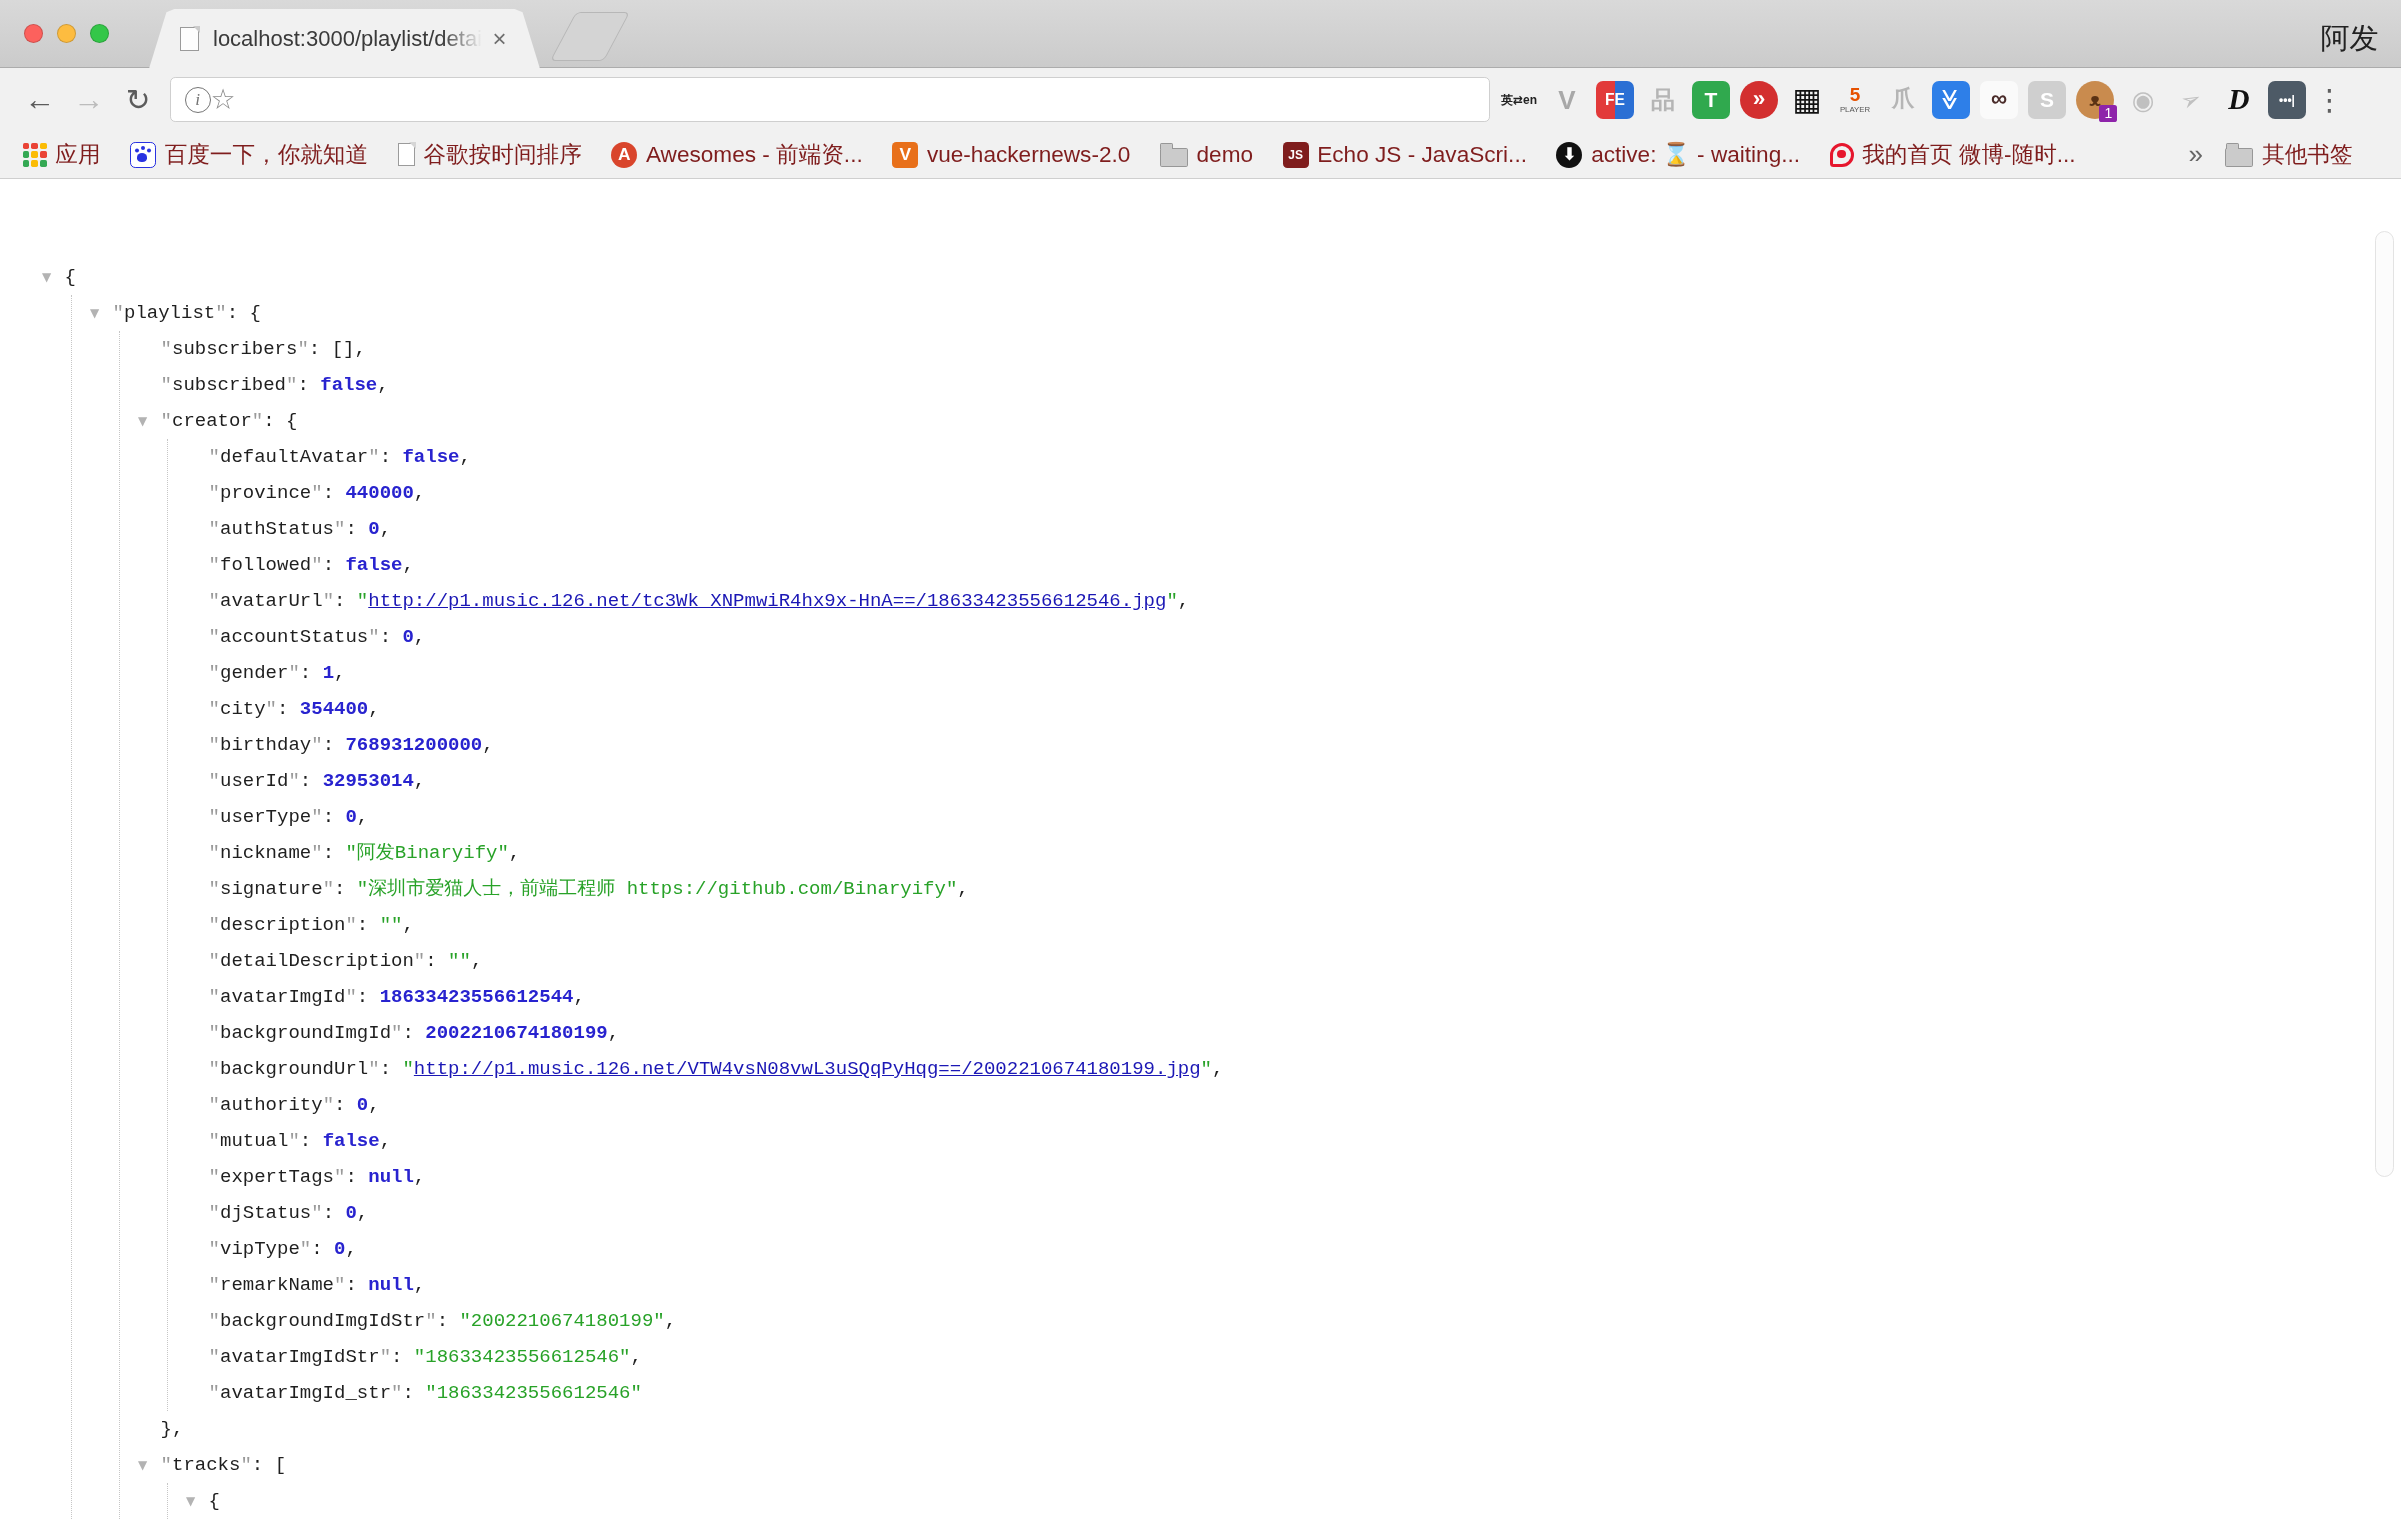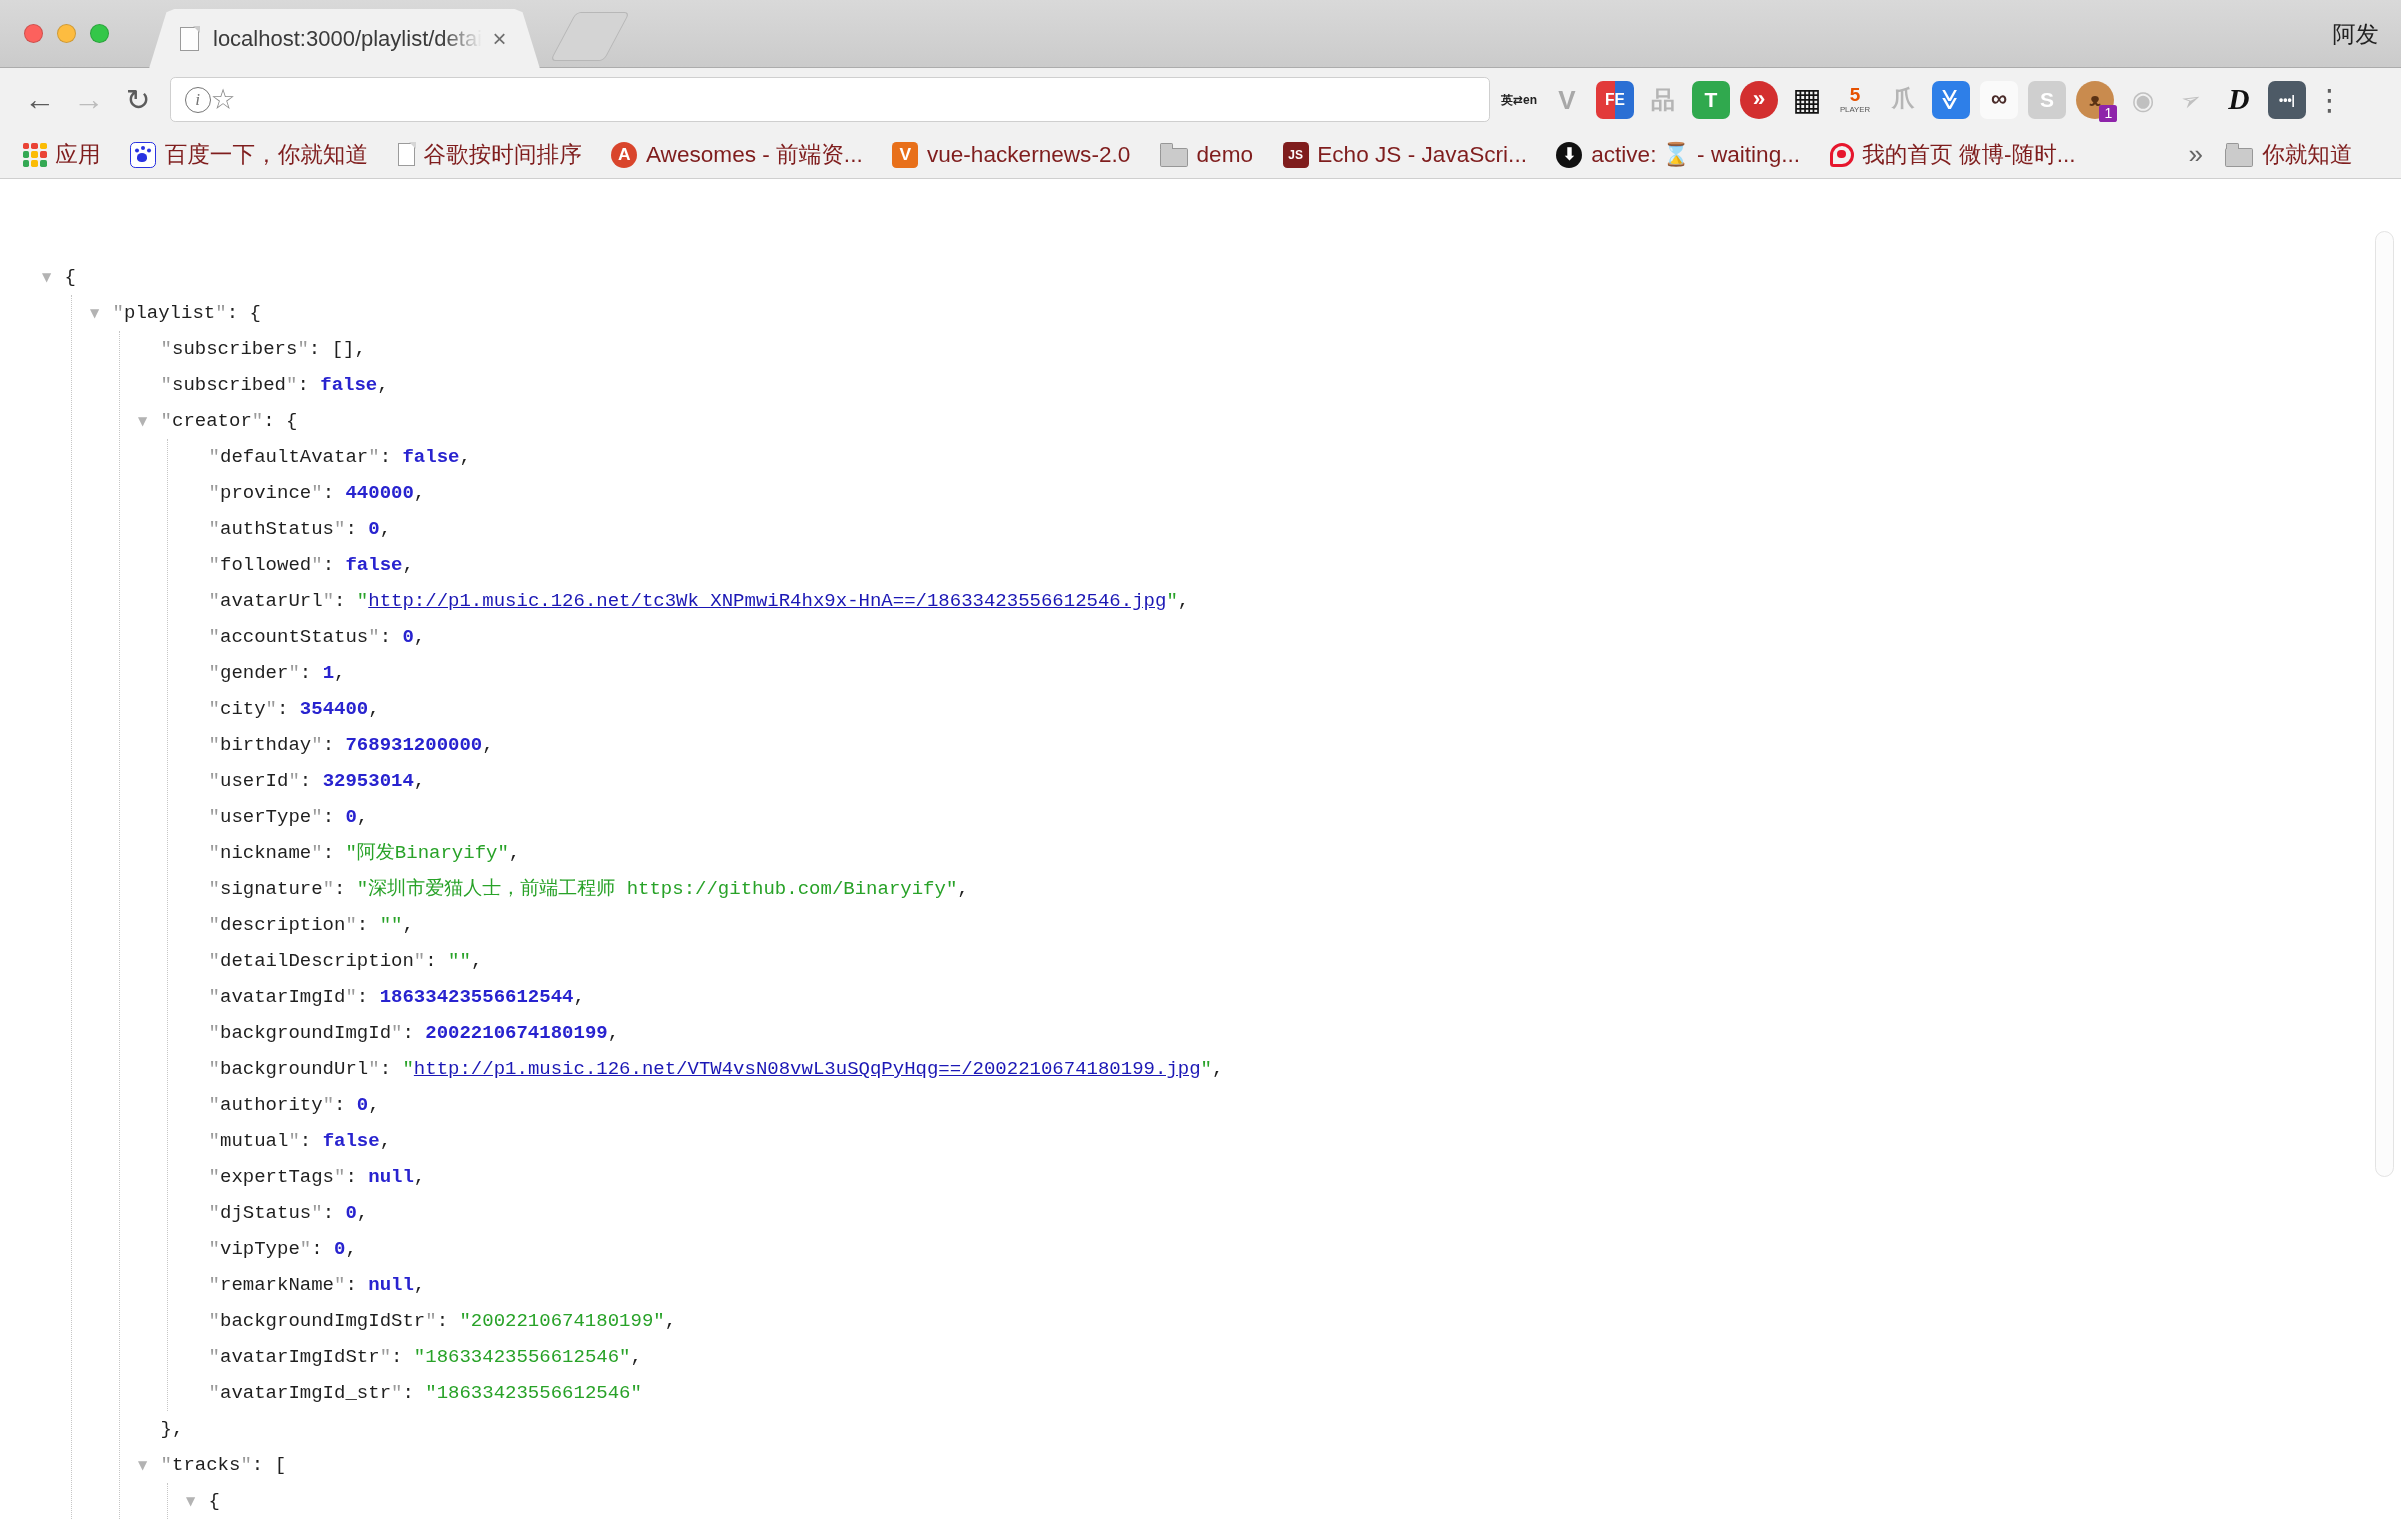--- a/index.html
+++ b/index.html
@@ -13,21 +13,21 @@
   .light.red { background:#fc615d; } .light.yellow { background:#fdbc40; } .light.green { background:#34c749; }
   .tab { position:absolute; left:149px; top:8.7px; width:391px; height:60px; background:#f1f1f1; z-index:3;
          clip-path:polygon(0 100%, 17.4px 3.5px, 26px 0, calc(100% - 26px) 0, calc(100% - 17.4px) 3.5px, 100% 100%);
          display:flex; align-items:center; padding:0 26px 0 31px; }
   .favicon-doc { width:19px; height:24px; background:#fdfdfd; border:1.7px solid #9a9a9a; position:relative; flex:0 0 auto; }
   .favicon-doc::after { content:""; position:absolute; right:-1.7px; top:-1.7px; border-style:solid; border-width:0 7.8px 7.8px 0; border-color:transparent #cbcbcb transparent transparent; }
   .tab-title { position:relative; margin-left:14px; font-size:22px; color:#3a3a3a; white-space:nowrap; overflow:hidden; width:269px; }
   .tab-title::after { content:""; position:absolute; right:0; top:0; bottom:0; width:40px; background:linear-gradient(90deg, rgba(241,241,241,0), #f1f1f1); }
   .tab-close { margin-left:10.4px; font-size:24px; color:#6f6f6f; line-height:1; }
   .newtab { position:absolute; left:563px; top:12px; width:54px; height:49px; background:#d4d4d4; border:0.9px solid #b7b7b7; border-radius:5.2px; transform:skewX(-28deg); }
-  .profile-name { position:absolute; right:22.6px; top:19px; font-size:23px; color:#222; }
+  .profile-name { position:absolute; right:22.6px; top:19px; font-size:29px; color:#222; }
 
   
   .toolbar { height:63px; background:#f1f1f1; display:flex; align-items:center; padding:0 12px 0 15.6px; }
   .nav-btn { width:49px; text-align:center; font-size:31px; line-height:1; color:#5c5c5c; flex:0 0 auto; }
   .nav-btn.disabled { color:#bcbcbc; }
   .reload { font-size:29.5px; }
   .omnibox { flex:1 1 auto; height:45px; background:#fff; border:0.9px solid #cfcfcf; border-radius:5.2px; margin:0 10.4px 0 7px;
              display:flex; align-items:center; padding:0 14px; max-width:1320px; }
   .info-icon { width:26px; height:26px; border:1.7px solid #757575; border-radius:50%; color:#757575; font-size:17.4px; line-height:22.6px; text-align:center; font-style:italic; font-family:"Liberation Serif",serif; flex:0 0 auto; }
   .url { margin-left:12px; font-size:24px; white-space:nowrap; overflow:hidden; flex:1 1 auto; }
@@ -214,21 +214,21 @@
       <span class="bm-label">active: ⌛ - waiting...</span>
     </div>
     <div class="bm">
       <div class="icon-weibo"></div>
       <span class="bm-label">我的首页 微博-随时...</span>
     </div>
     <div class="bm-spacer"></div>
     <div class="chev">»</div>
     <div class="bm">
       <div class="icon-folder"></div>
-      <span class="bm-label">你就知道</span>
+      <span class="bm-label">其他书签</span>
     </div>
   </div>
 
 <div class="page">
   <div class="json-tree" id="json-tree">
       <div class="node">
         <div class="row"><span class="arrow">▼</span><span class="plain">{</span></div>
         <div class="children">
           <div class="node">
             <div class="row"><span class="arrow">▼</span><span class="q">"</span><span class="jkey">playlist</span><span class="q">"</span><span class="colon">: </span><span class="plain">{</span></div>

